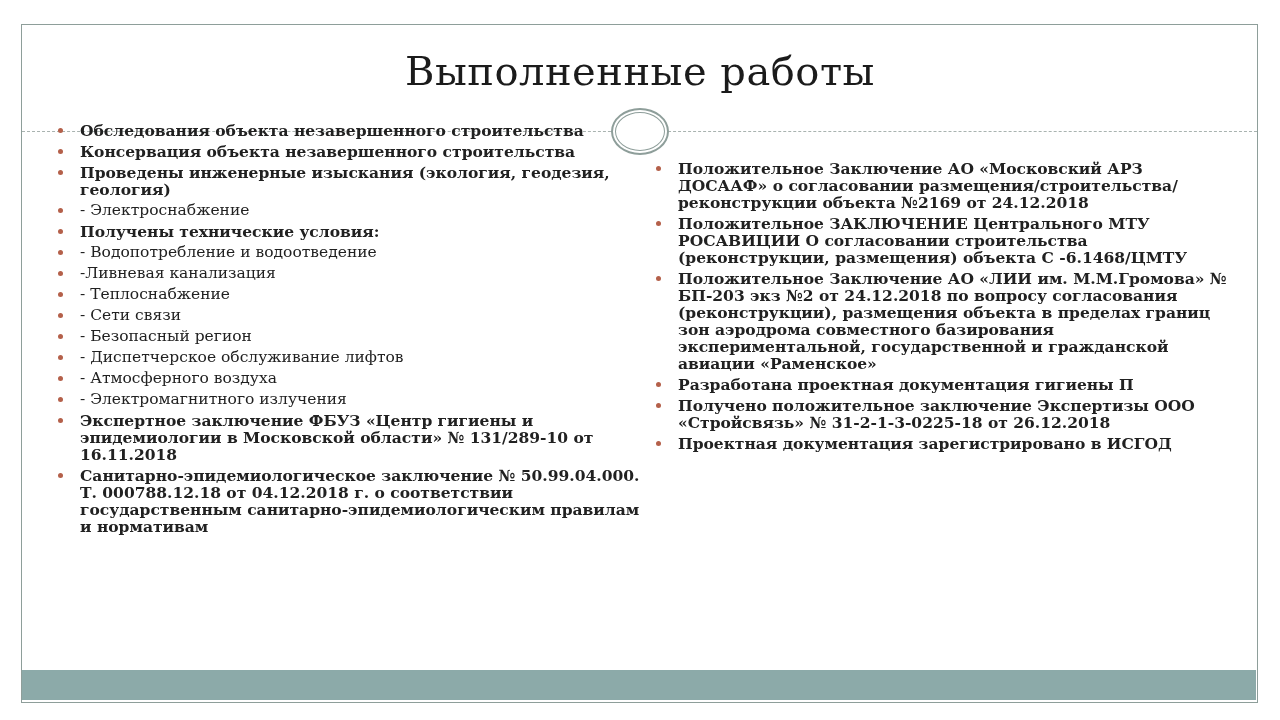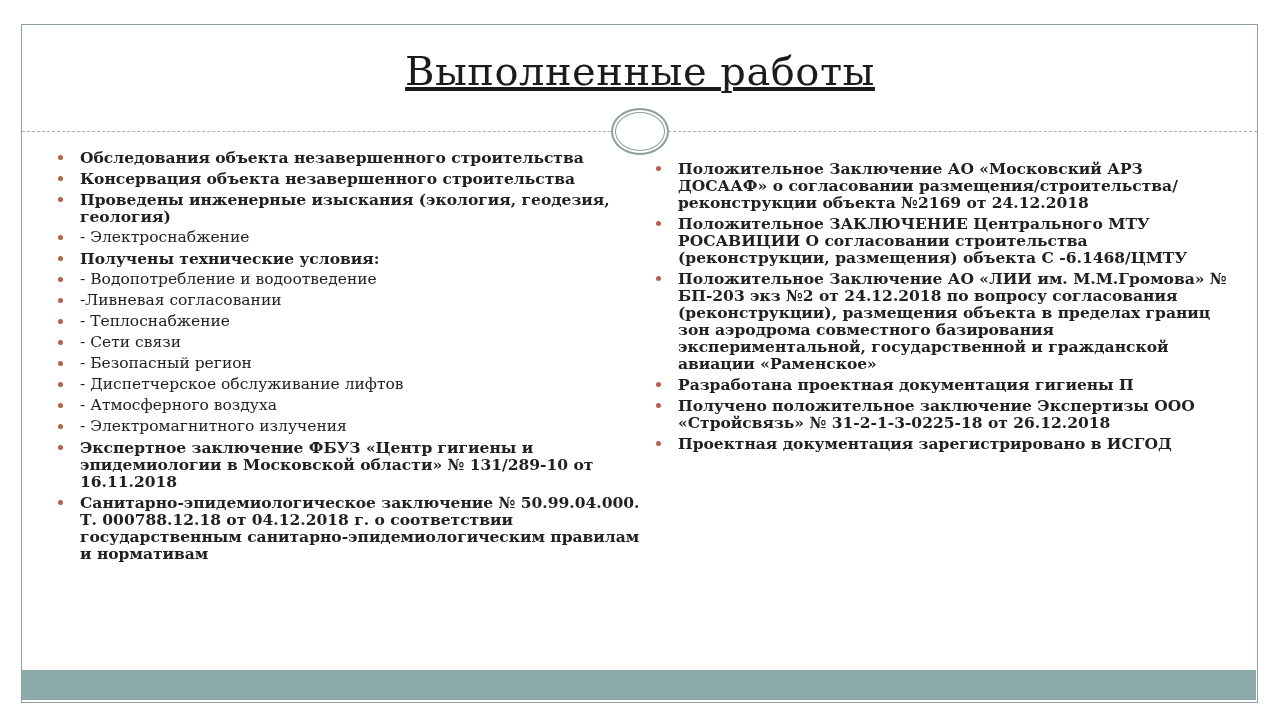--- a/index.html
+++ b/index.html
@@ -17,40 +17,40 @@
   .frame{
     position:absolute;left:21px;top:24px;width:1237px;height:679px;
     border:1px solid var(--frame-color);
     background:var(--bg-color);
   }
 
   .title{
     position:absolute;left:0;top:47px;width:1280px;
     text-align:center;
     font-size:40px;font-weight:400;line-height:48px;
-    color:#1b1b1b;letter-spacing:0.5px;text-decoration:underline;
+    color:#1b1b1b;letter-spacing:0.5px;
   }
 
   .divider{
     position:absolute;left:22px;top:131px;width:1235px;height:0;
     border-top:1px dashed var(--divider-color);
   }
 
   .ornament{
     position:absolute;left:611px;top:108px;width:58px;height:47px;
     border:2px solid var(--frame-color);border-radius:50%;
     background:var(--bg-color);
   }
   .ornament .inner-ring{
     position:absolute;left:2px;top:2px;right:2px;bottom:2px;
     border:1px solid var(--frame-color);border-radius:50%;
   }
 
   .col{position:absolute;list-style:none;}
-  .col-left{left:57px;top:149px;width:585px;}
+  .col-left{left:57px;top:122px;width:585px;}
   .col-right{left:655px;top:160px;width:572px;}
 
   .item{
     display:flex;align-items:flex-start;
     font-size:15.5px;line-height:17px;
     margin-bottom:4px;
   }
   .item.bold{font-weight:700;}
   .item .bullet{
     flex:0 0 23px;position:relative;height:17px;
@@ -99,21 +99,21 @@
     <li class="item bold">
       <span class="bullet"></span>
       <span class="text">Получены технические условия:</span>
     </li>
     <li class="item">
       <span class="bullet"></span>
       <span class="text">- Водопотребление и водоотведение</span>
     </li>
     <li class="item">
       <span class="bullet"></span>
-      <span class="text">-Ливневая согласовании</span>
+      <span class="text">-Ливневая канализация</span>
     </li>
     <li class="item">
       <span class="bullet"></span>
       <span class="text">- Теплоснабжение</span>
     </li>
     <li class="item">
       <span class="bullet"></span>
       <span class="text">- Сети связи</span>
     </li>
     <li class="item">

